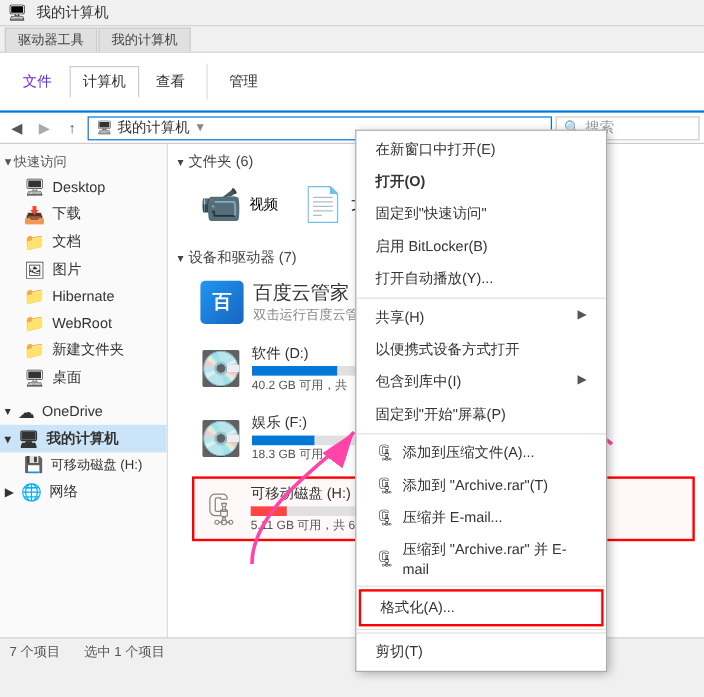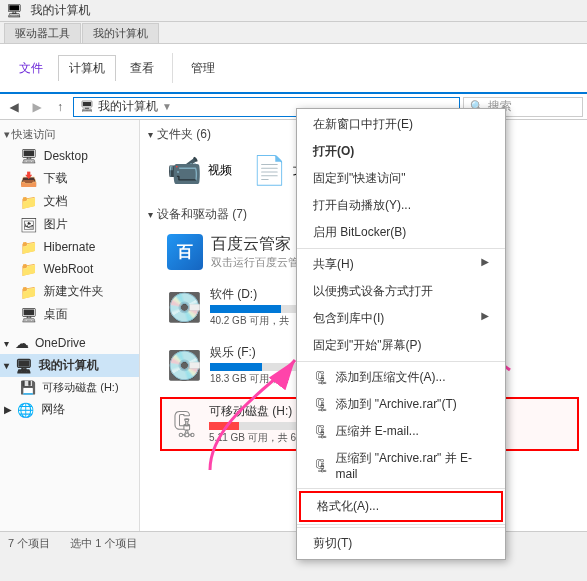--- a/index.html
+++ b/index.html
@@ -205,22 +205,22 @@
 <div style="height:24px; background:#f0f0f0; border-top:1px solid #ccc; display:flex; align-items:center; padding:0 8px; font-size:11px; color:#555; gap:20px;">
   <span>7 个项目</span>
   <span>选中 1 个项目</span>
 </div>
 
 <div style="position:absolute; top:108px; left:296px; width:210px; background:white; border:1px solid #aaa; box-shadow:2px 2px 8px rgba(0,0,0,0.3); z-index:100; padding:2px 0; font-size:12px;">
 
   <div style="padding:5px 16px; cursor:pointer; color:#333;">在新窗口中打开(E)</div>
   <div style="padding:5px 16px; cursor:pointer; color:#333; font-weight:bold;">打开(O)</div>
   <div style="padding:5px 16px; cursor:pointer; color:#333;">固定到"快速访问"</div>
+  <div style="padding:5px 16px; cursor:pointer; color:#333;">启用 BitLocker(B)</div>
   <div style="padding:5px 16px; cursor:pointer; color:#333;">打开自动播放(Y)...</div>
-  <div style="padding:5px 16px; cursor:pointer; color:#333;">启用 BitLocker(B)</div>
 
   <div style="height:1px; background:#e0e0e0; margin:2px 0;"></div>
 
   <div style="padding:5px 16px; cursor:pointer; color:#333; display:flex; justify-content:space-between; ">
     <span>共享(H)</span>
     <span style="font-size:10px; color:#555;">▶</span>
   </div>
   <div style="padding:5px 16px; cursor:pointer; color:#333;">以便携式设备方式打开</div>
   <div style="padding:5px 16px; cursor:pointer; color:#333; display:flex; justify-content:space-between; align-items:flex-start;">
     <span>包含到库中(I)</span>

